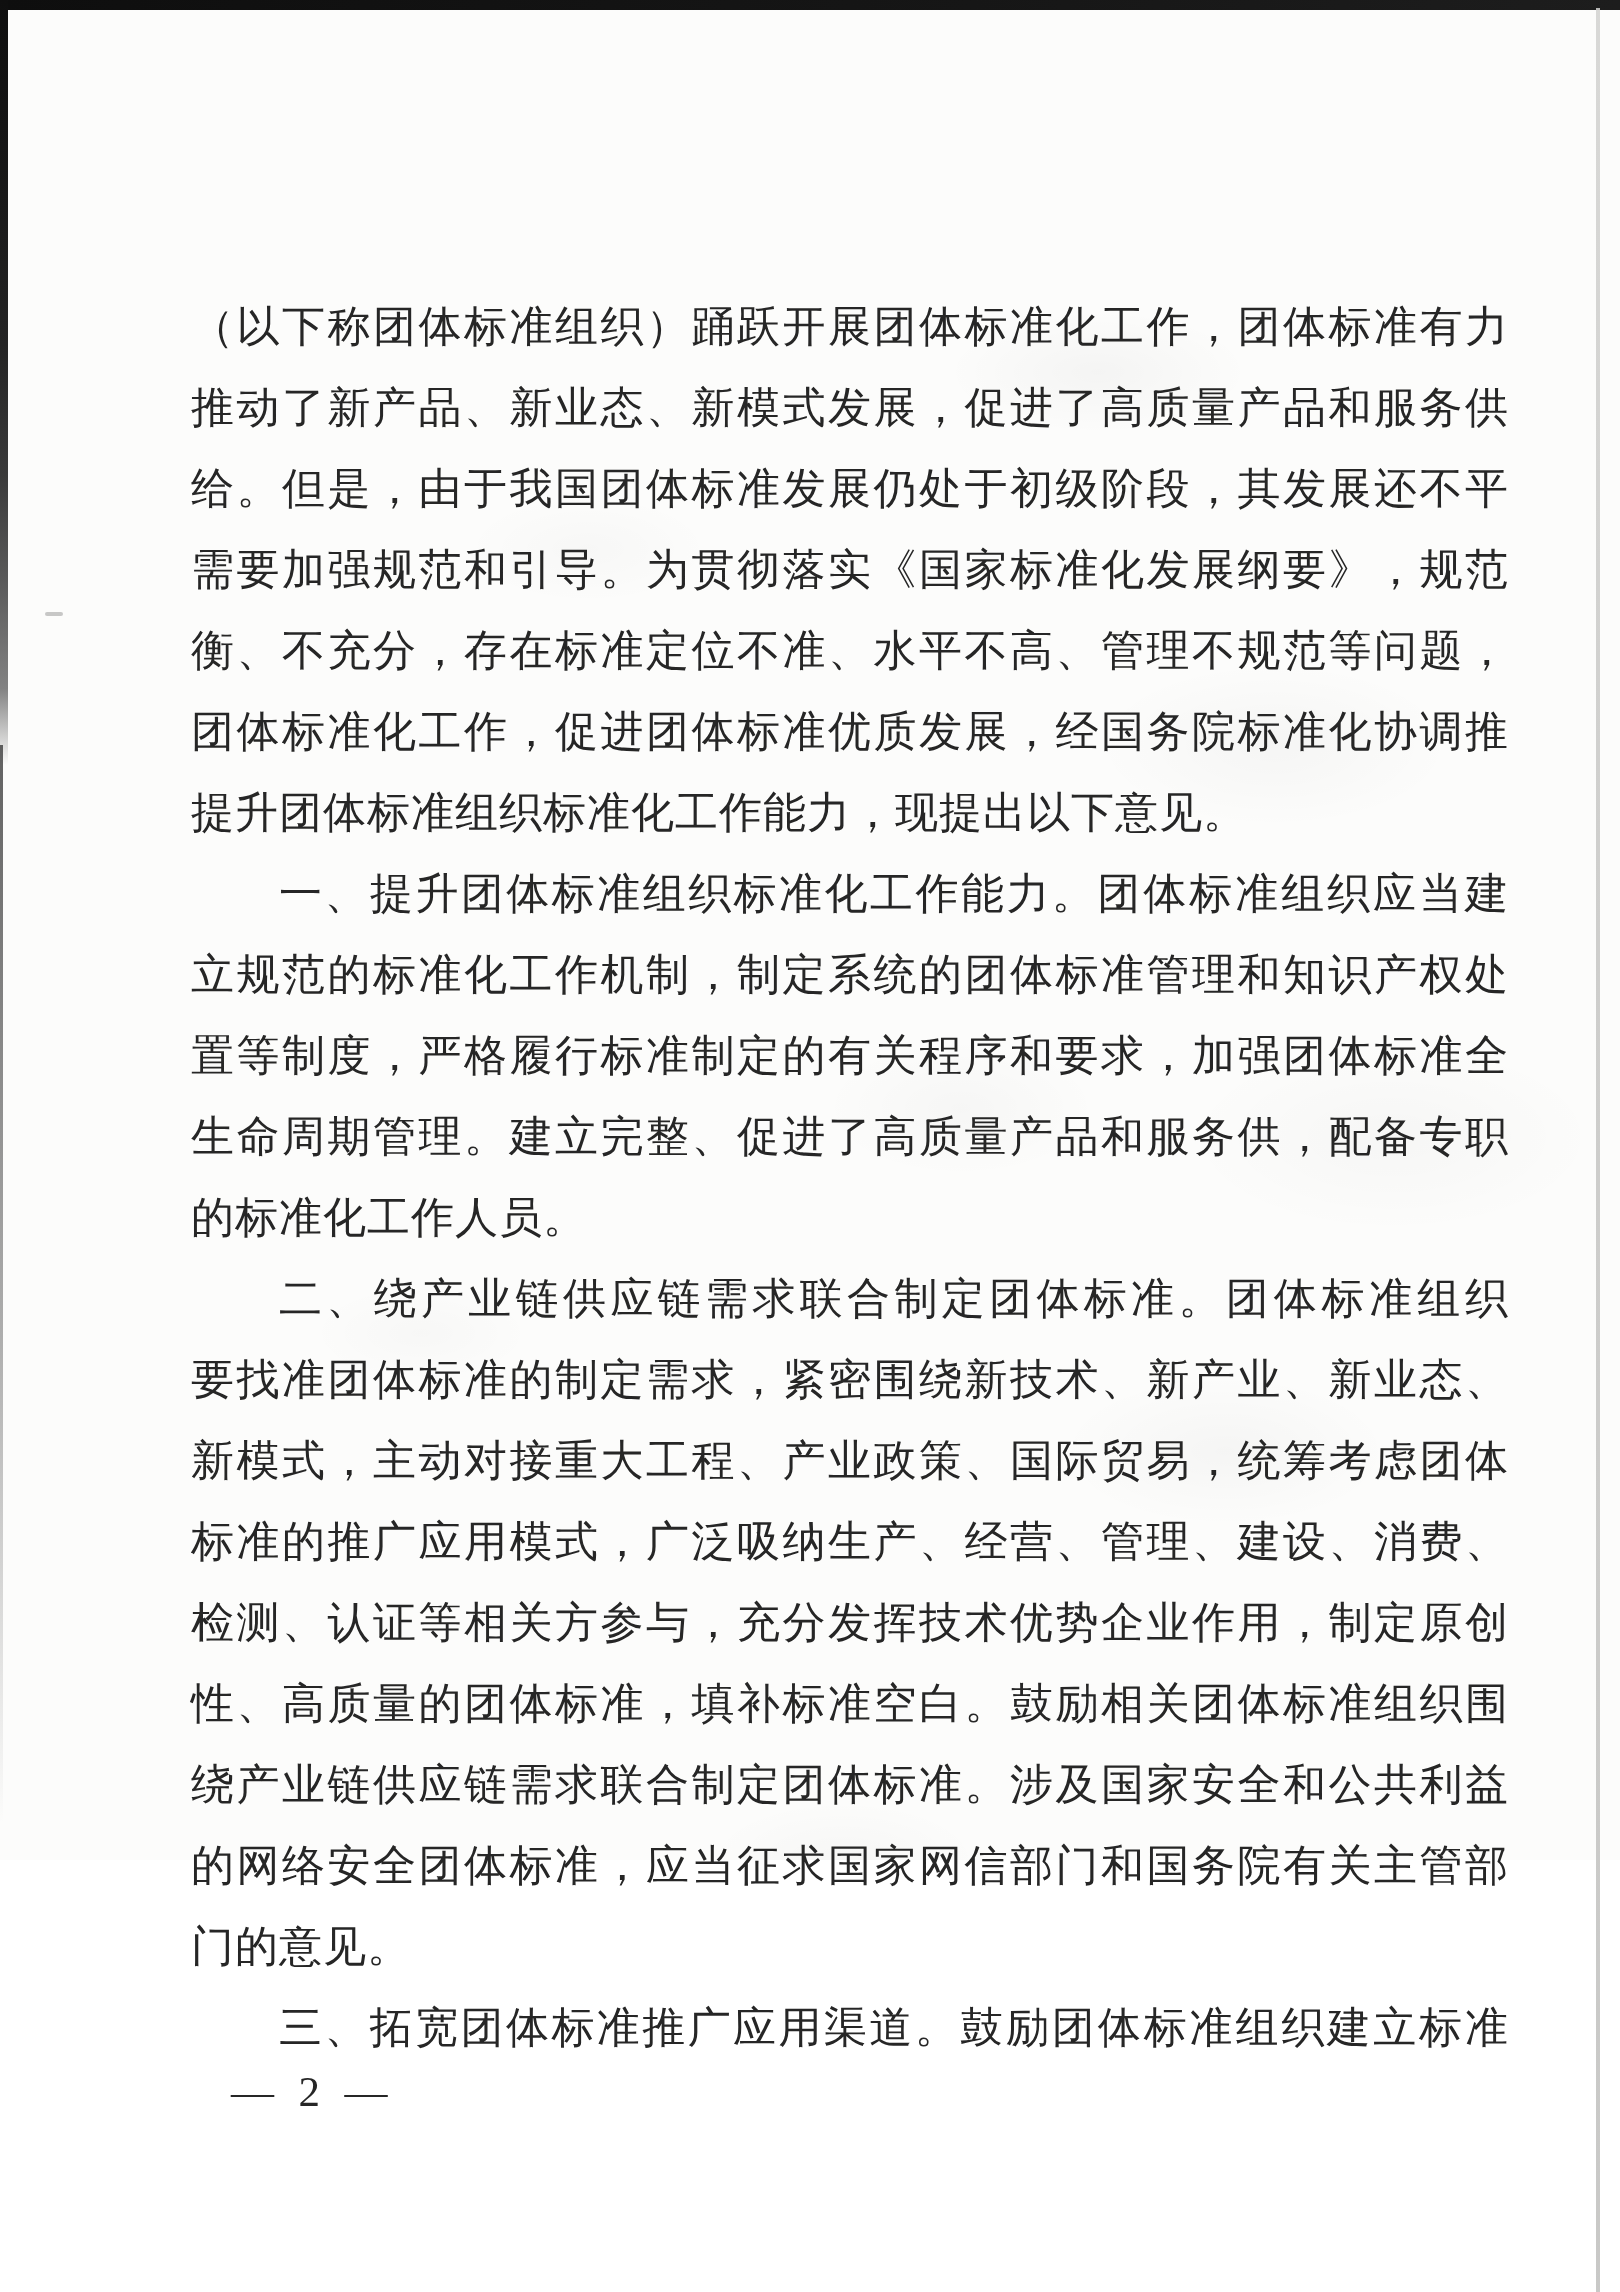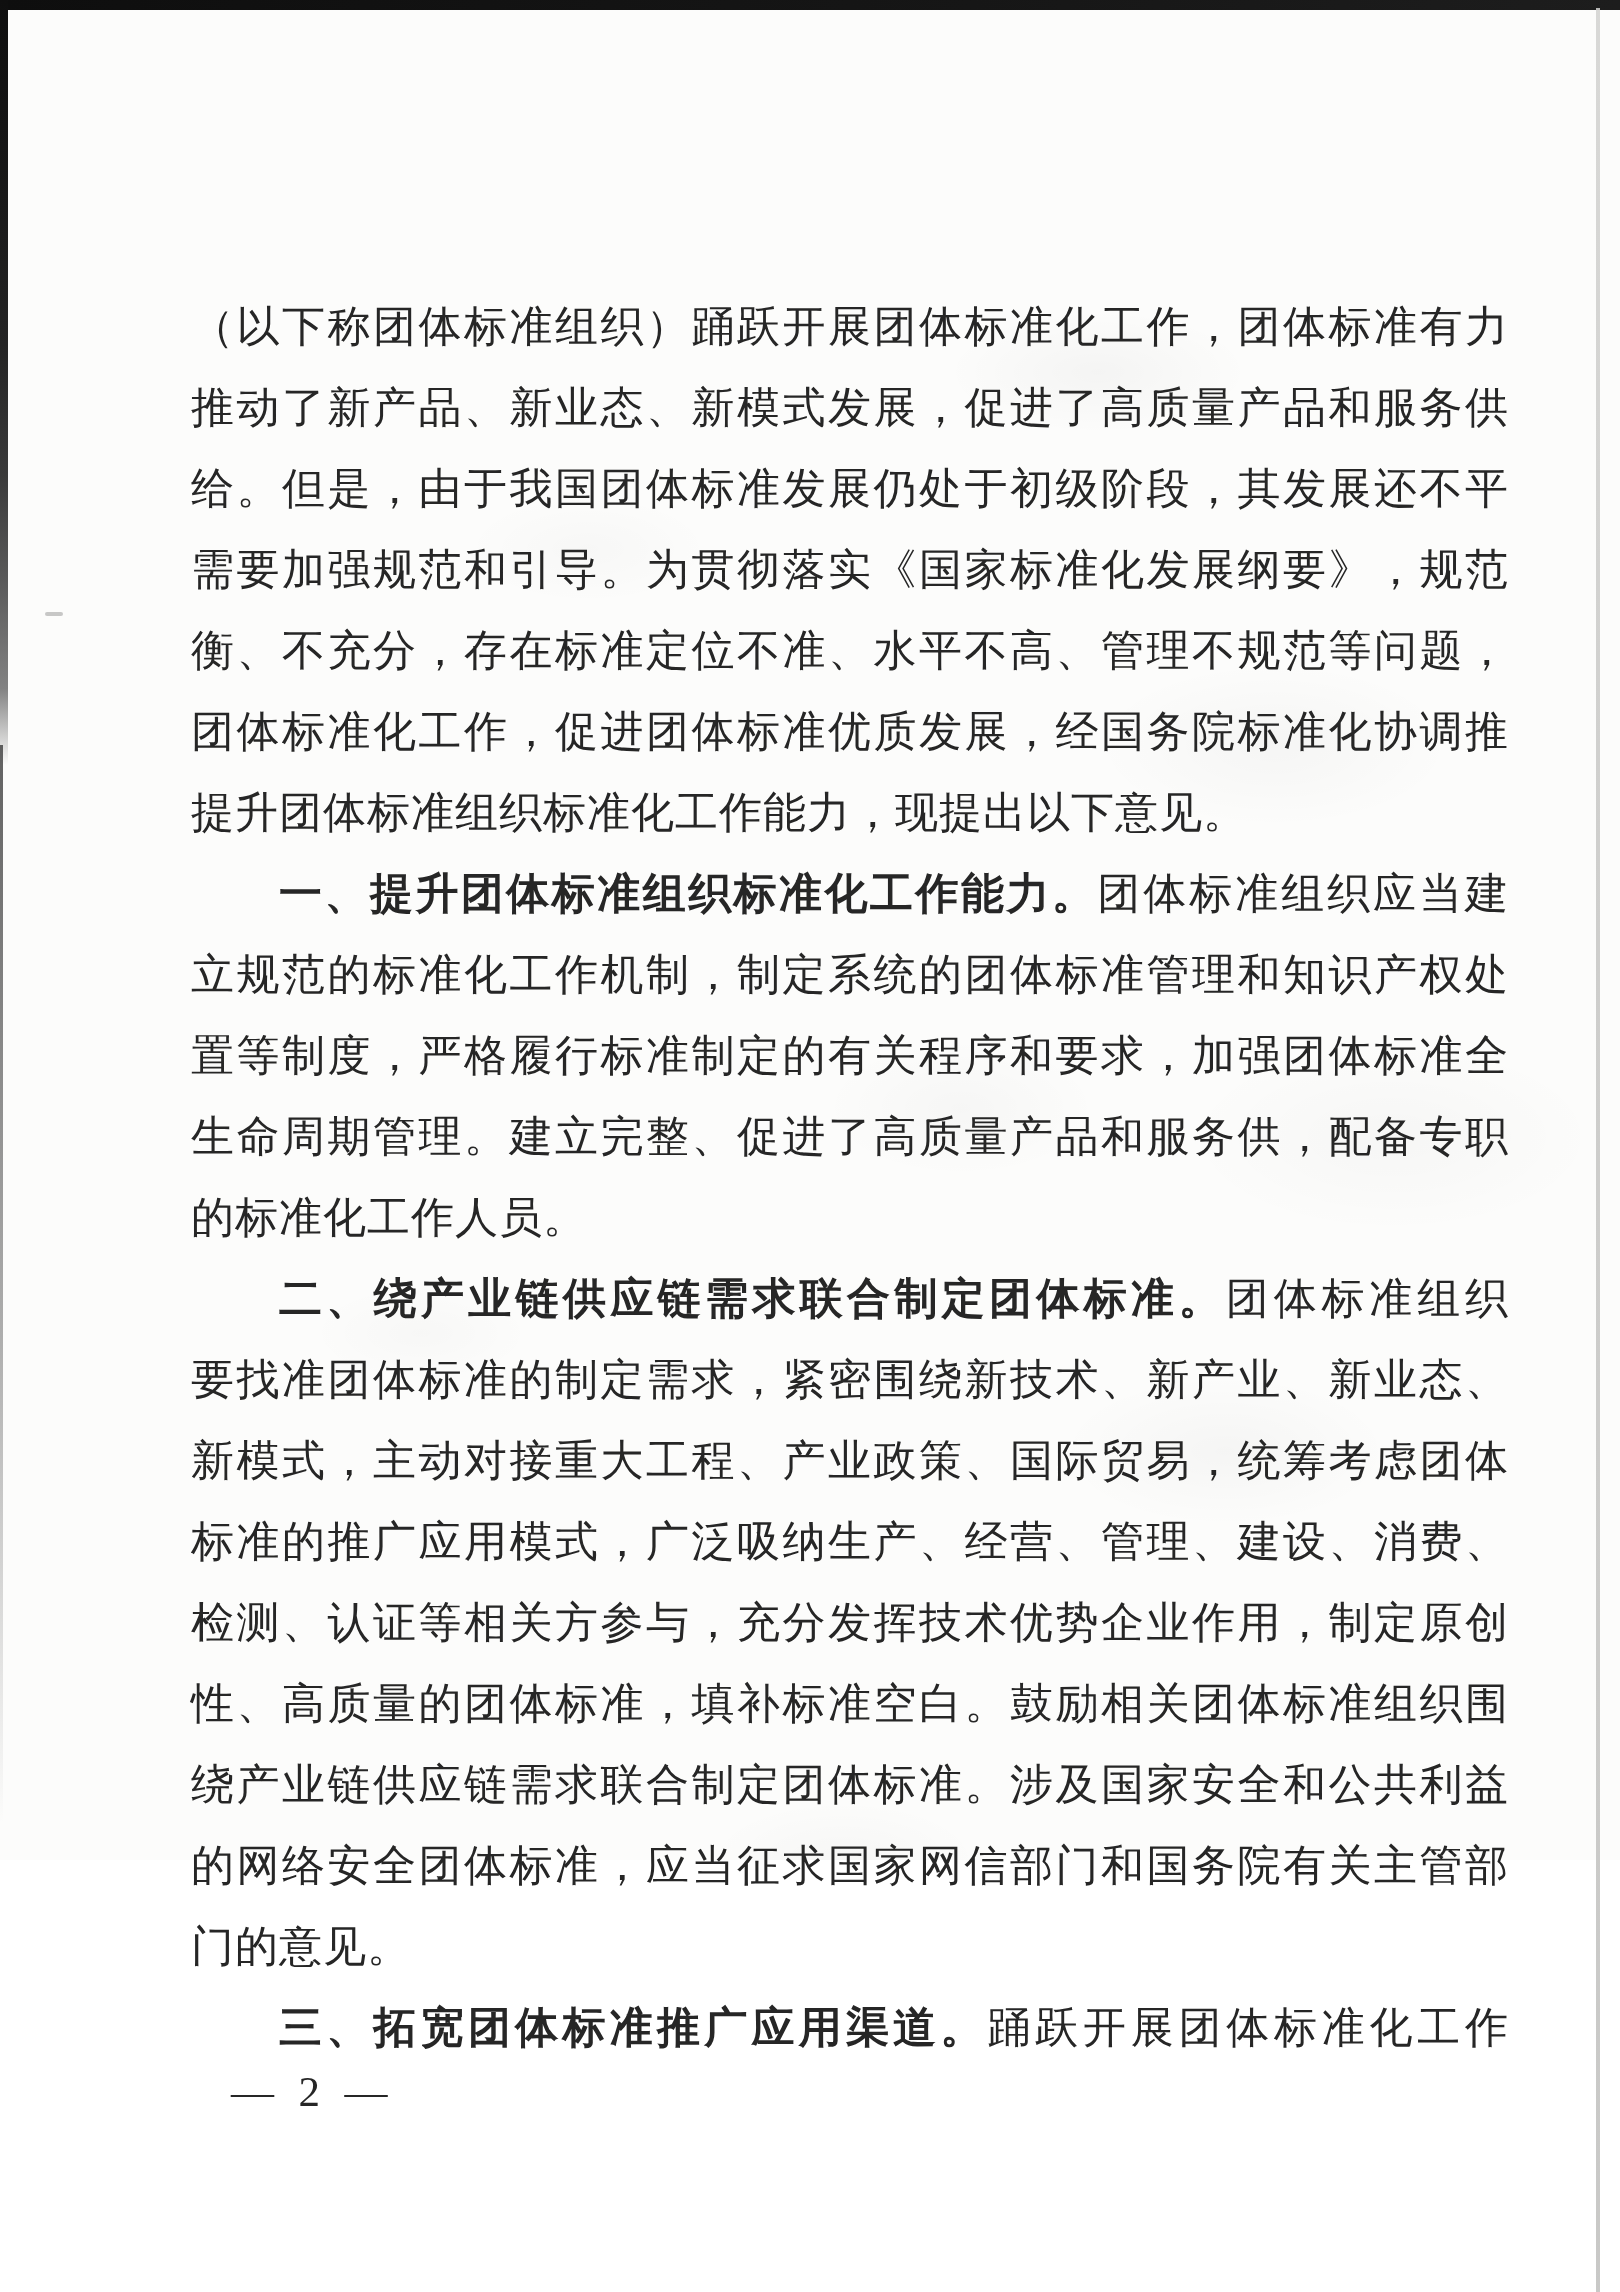--- a/index.html
+++ b/index.html
@@ -67,21 +67,21 @@
   }
   .line{
     height:81px;
     text-align:justify;
     letter-spacing:1px;
     white-space:normal;
   }
   .line.full{text-align-last:justify;}
   .line.indent{padding-left:88px;}
   .run-bold{
-    font-weight:700;
+    font-weight:400;
     font-family:"Liberation Sans","DejaVu Sans",sans-serif;
     letter-spacing:0.5px;
   }
   .footer{
     position:absolute;left:231px;top:2052px;
     font-size:43px;line-height:80px;color:var(--ink);
     letter-spacing:6.9px;
   }
 </style>
 </head>
@@ -109,17 +109,17 @@
       <div class="line"><span>的标准化工作人员。</span></div>
       <div class="line full indent"><span class="run-bold">二、绕产业链供应链需求联合制定团体标准。</span><span>团体标准组织</span></div>
       <div class="line full"><span>要找准团体标准的制定需求，紧密围绕新技术、新产业、新业态、</span></div>
       <div class="line full"><span>新模式，主动对接重大工程、产业政策、国际贸易，统筹考虑团体</span></div>
       <div class="line full"><span>标准的推广应用模式，广泛吸纳生产、经营、管理、建设、消费、</span></div>
       <div class="line full"><span>检测、认证等相关方参与，充分发挥技术优势企业作用，制定原创</span></div>
       <div class="line full"><span>性、高质量的团体标准，填补标准空白。鼓励相关团体标准组织围</span></div>
       <div class="line full"><span>绕产业链供应链需求联合制定团体标准。涉及国家安全和公共利益</span></div>
       <div class="line full"><span>的网络安全团体标准，应当征求国家网信部门和国务院有关主管部</span></div>
       <div class="line"><span>门的意见。</span></div>
-      <div class="line full indent"><span class="run-bold">三、拓宽团体标准推广应用渠道。</span><span>踊跃开展团体标准化工作</span></div>
+      <div class="line full indent"><span class="run-bold">三、拓宽团体标准推广应用渠道。</span><span>鼓励团体标准组织建立标准</span></div>
     </div>
   <div class="footer">— 2 —</div>
 </div>
 
 
 </body></html>

